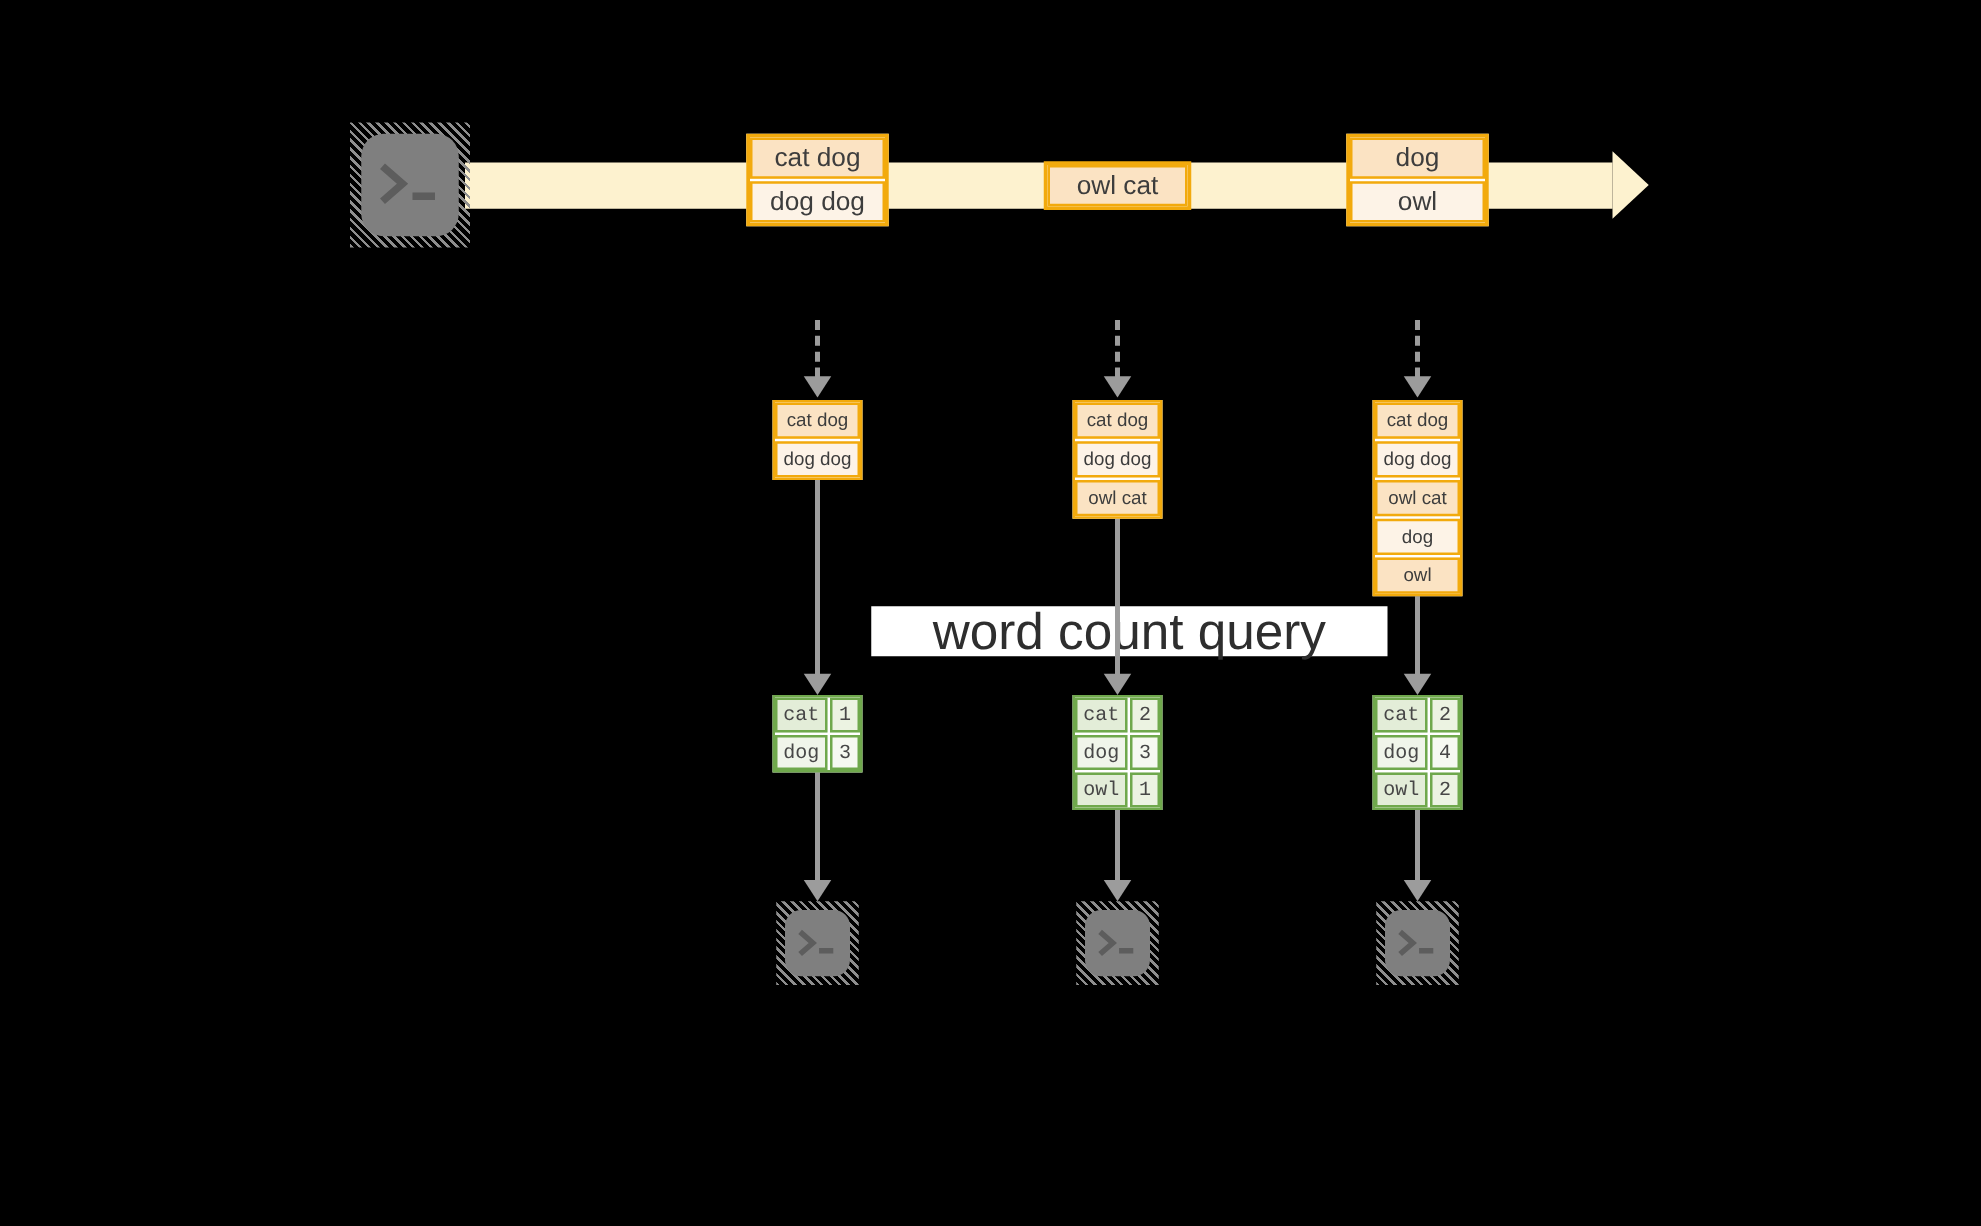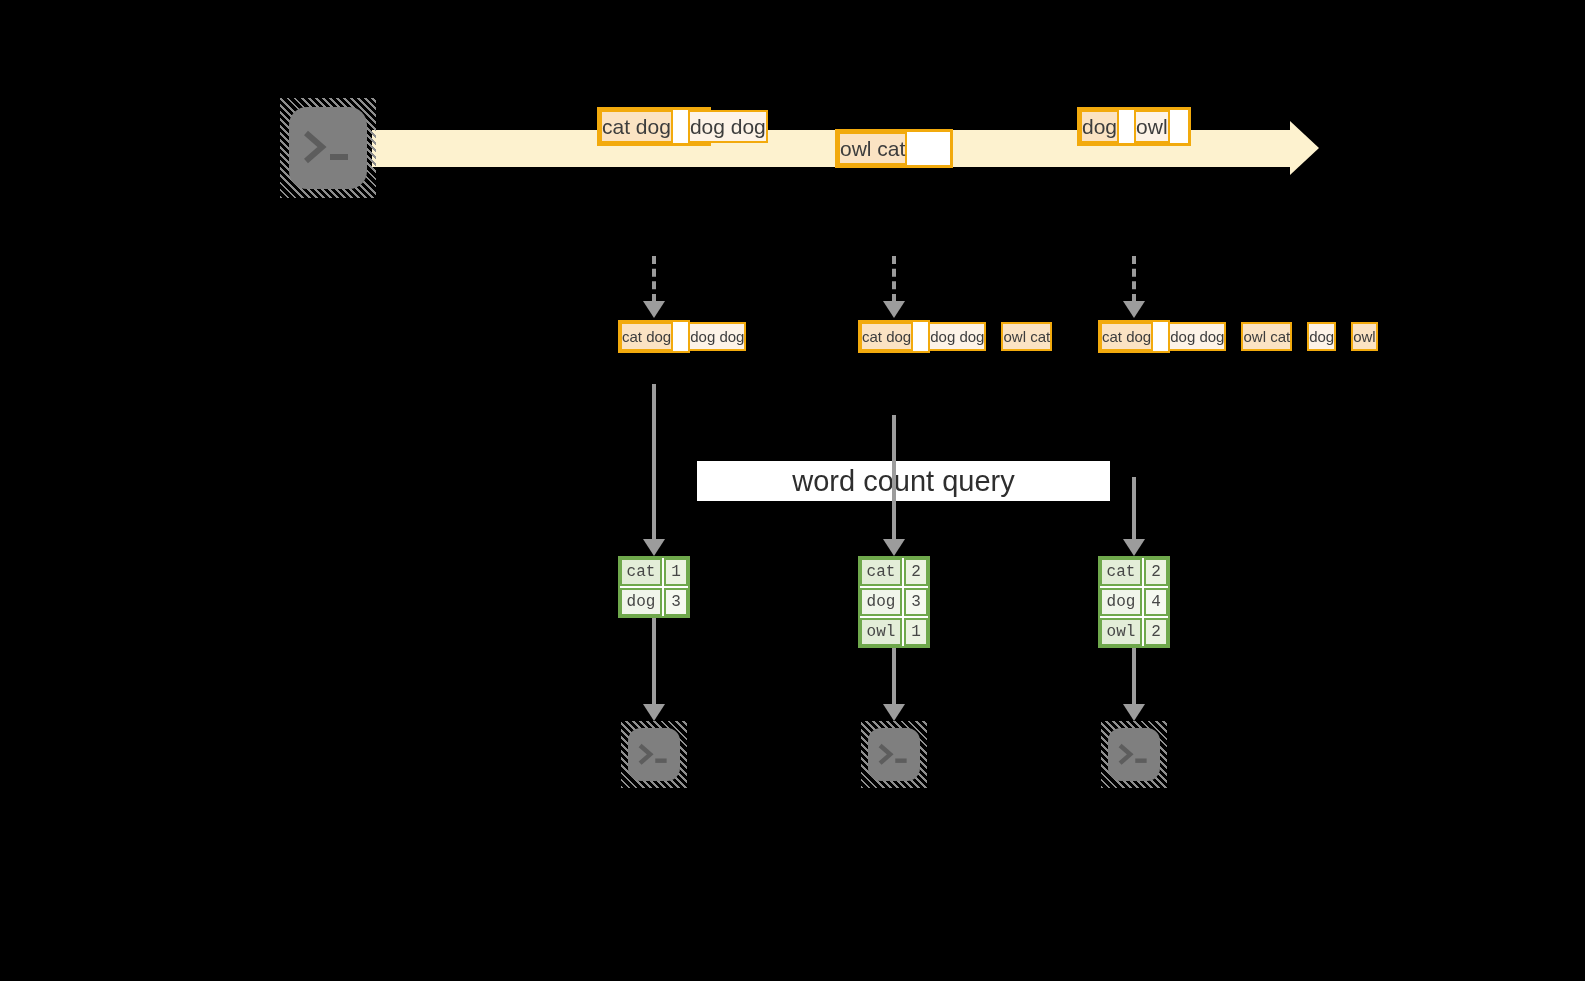--- a/index.html
+++ b/index.html
@@ -6,21 +6,21 @@
   *{box-sizing:border-box;}
   .stage{
     position:relative;width:1585px;height:981px;background:#000;overflow:hidden;
     font-family:"Liberation Sans", sans-serif;color:#3d3d3d;
   }
   
   .band{position:absolute;left:372px;top:130px;width:918px;height:37px;background:#fdf2cf;z-index:0;}
   .band-head{position:absolute;left:1290px;top:121px;width:0;height:0;z-index:0;
     border-top:27px solid transparent;border-bottom:27px solid transparent;border-left:29px solid #fdf2cf;}
   
-  .ostack{position:absolute;background:#fff;display:flex;flex-direction:row;gap:15px;z-index:3;}
+  .ostack{position:absolute;background:#fff;display:flex;flex-direction:column;gap:2px;z-index:3;}
   .ostack .cell{border:2px solid #f2aa0d;text-align:center;white-space:nowrap;color:#3d3d3d;}
   .stream-stack{border:3px solid #f2aa0d;width:114px;top:107px;}
   .stream-stack .cell{height:33px;line-height:29px;font-size:21px;}
   .fill-a{background:#fbe3c3;}
   .fill-b{background:#fdf3e7;}
   .mid-stack{border:2px solid #f2aa0d;width:72px;top:320px;}
   .mid-stack .cell{height:29px;line-height:25px;font-size:15px;}
   
   .gtable{position:absolute;top:556px;width:72px;background:#fff;border:2px solid #6fa84c;
     display:flex;flex-direction:column;gap:2px;z-index:3;font-family:Liberation Mono, monospace;}
@@ -31,22 +31,22 @@
   .gfill-a{background:#e3edd8;}
   .gfill-b{background:#f0f5ea;}
   .gvfill-a{background:#ecf3e2;}
   .gvfill-b{background:#f6f9f1;}
   
   .vline{position:absolute;width:4px;background:#9c9c9c;z-index:2;}
   .vdash{position:absolute;width:0;border-left:4px dashed #9c9c9c;z-index:2;}
   .ahead{position:absolute;width:0;height:0;z-index:2;
     border-left:11px solid transparent;border-right:11px solid transparent;border-top:17px solid #9c9c9c;}
   
-  .query{position:absolute;left:697px;top:461px;width:413px;height:40px;background:#fff;z-index:1;
-    display:flex;align-items:center;justify-content:center;font-size:29px;color:#2e2e2e;}
+  .query{position:absolute;left:697px;top:485px;width:413px;height:40px;background:#fff;z-index:1;
+    display:flex;align-items:center;justify-content:center;font-size:41px;color:#2e2e2e;}
   
   .term{position:absolute;z-index:3;
     background:repeating-linear-gradient(45deg,#8e8e8e 0 2px,transparent 2px 5px);}
   .term .tin{position:absolute;background:#7f7f7f;display:flex;align-items:center;justify-content:center;}
   .term-big{left:280px;top:98px;width:96px;height:100px;}
   .term-big .tin{inset:9px;border-radius:18px;}
   .term-small{width:66px;height:67px;}
   .term-small .tin{inset:7px;border-radius:13px;}
   .glyph{display:block;}
 </style>

